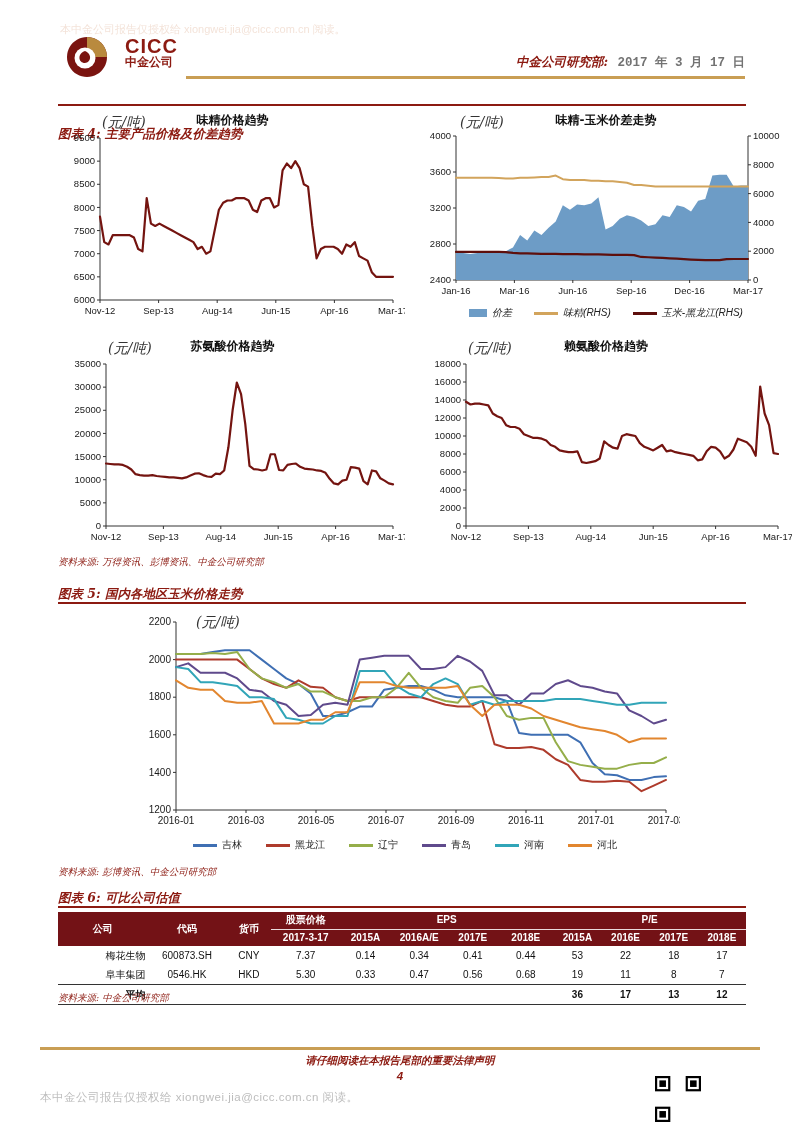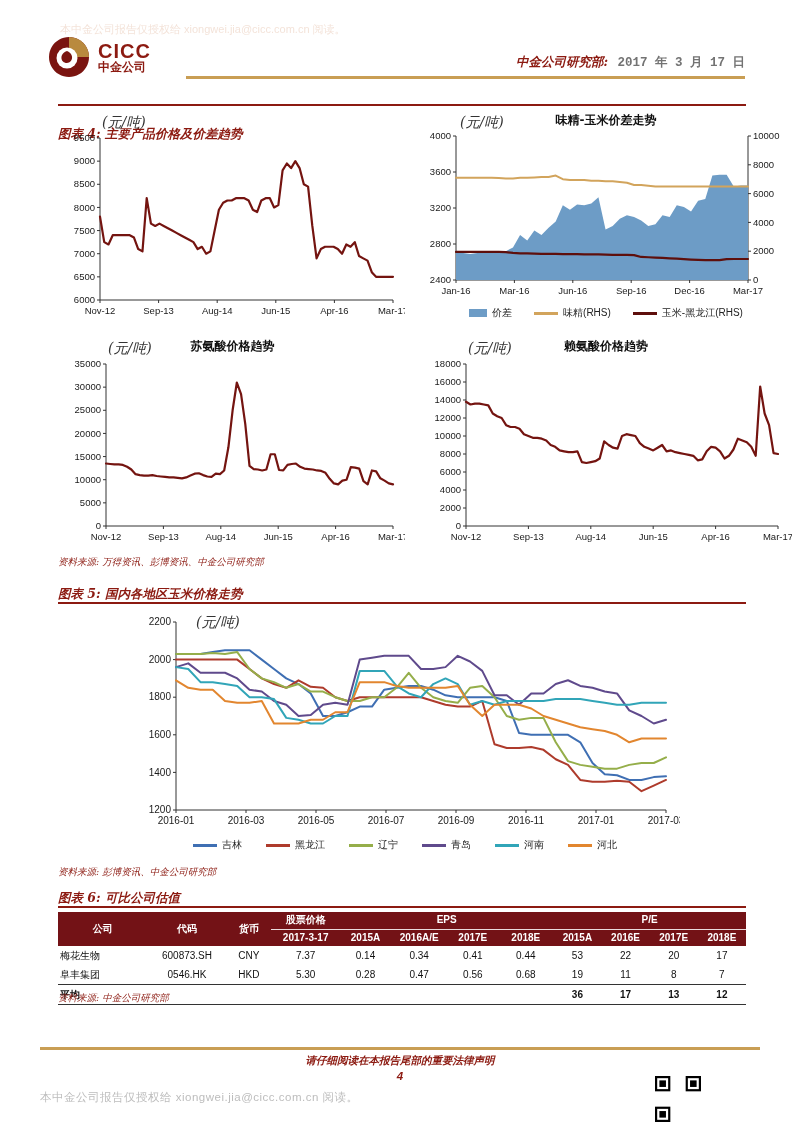--- a/index.html
+++ b/index.html
@@ -5,21 +5,21 @@
   html,body{margin:0;padding:0;background:#e8e8e8;}
   .page{position:relative;width:800px;height:1131px;background:#ffffff;margin:0 auto;
         font-family:"Liberation Sans",sans-serif;color:#222;overflow:hidden;}
   .abs{position:absolute;}
 
   
   .wm-top{left:60px;top:22px;font-size:11px;color:rgba(214,160,125,0.30);}
   .wm-bottom{left:40px;top:1090px;font-size:11.5px;color:#bdbdbd;letter-spacing:.5px;}
 
   
-  .logo{left:48px;top:36px;display:flex;align-items:center;gap:8px;}
+  .logo{left:66px;top:36px;display:flex;align-items:flex-start;gap:17px;}
   .logo-text{line-height:1.02;color:#8C1A11;font-weight:bold;}
   .logo-en{font-size:20px;letter-spacing:1px;font-family:"Liberation Sans",sans-serif;}
   .logo-cn{font-size:12px;}
   .hdr-right{right:55px;top:54px;text-align:right;font-size:12.5px;}
   .hdr-dept{color:#8C1A11;font-weight:bold;font-style:italic;font-family:"DejaVu Serif",serif;text-align:center;}
   .hdr-date{color:#737373;font-weight:bold;margin-left:6px;font-family:Liberation Mono, monospace;}
   .hdr-rule{left:186px;right:55px;top:76px;height:3px;background:#C99E54;}
 
   
   .fig-head{left:58px;font-size:12.5px;font-weight:bold;font-style:italic;color:#8C1A11;
@@ -37,21 +37,21 @@
 
   .legend{position:absolute;left:0;right:0;display:flex;justify-content:center;gap:22px;
           font-size:10px;color:#222;align-items:center;}
   .legend-item{display:inline-flex;align-items:center;gap:5px;white-space:nowrap;}
   .swatch{display:inline-block;}
 
   
   .valtable{left:58px;top:912px;width:688px;border-collapse:collapse;font-size:10px;}
   .valtable th{background:#731216;color:#fff;font-weight:bold;padding:2px 2px;line-height:1.25;}
   .valtable td{padding:2.5px 2px;text-align:center;color:#111;}
-  .valtable .co{text-align:left;font-family:"DejaVu Serif",serif;}
+  .valtable .co{text-align:right;font-family:"DejaVu Serif",serif;}
   .valtable tr.avg td{font-weight:bold;border-top:1.4px solid #333;border-bottom:1.6px solid #333;}
   .grp{border-bottom:1px solid rgba(255,255,255,.85);}
 
   
   .foot-rule{left:40px;width:720px;top:1047px;height:2.5px;background:#C99E54;}
   .foot-legal{left:0;width:800px;top:1054px;text-align:center;font-size:10.5px;font-weight:bold;
               font-style:italic;color:#8C1A11;font-family:"DejaVu Serif",serif;}
   .foot-page{left:0;width:800px;top:1070px;text-align:center;font-size:11.5px;font-weight:bold;
              color:#8C1A11;font-style:italic;}
 </style>
@@ -77,20 +77,21 @@
   <div class="abs hdr-right">
     <span class="hdr-dept">中金公司研究部:</span>
     <span class="hdr-date">2017 年 3 月 17 日</span>
   </div>
   <div class="abs hdr-rule"></div>
 
   <div class="abs fig-head" style="top:88px;margin-top:38px;">图表 4: 主要产品价格及价差趋势</div>
   <div class="abs fig-rule" style="top:104px;"></div>
 
   <div class="chart" id="chart0" style="left:60px;top:110px;width:345px;height:218px;">
+    <div class="chart-title">味精价格趋势</div>
     <div class="chart-unit" style="left:42px;top:4px;">(元/吨)</div>
     <svg width="345" height="214" style="position:absolute;left:0;top:0;">
         <line x1="37" y1="190" x2="40" y2="190" stroke="#333" stroke-width="1"></line>
         <text x="35" y="193.2" text-anchor="end" font-size="9.5" fill="#1a1a1a">6000</text>
         <line x1="37" y1="166.85714285714286" x2="40" y2="166.85714285714286" stroke="#333" stroke-width="1"></line>
         <text x="35" y="170.05714285714285" text-anchor="end" font-size="9.5" fill="#1a1a1a">6500</text>
         <line x1="37" y1="143.71428571428572" x2="40" y2="143.71428571428572" stroke="#333" stroke-width="1"></line>
         <text x="35" y="146.9142857142857" text-anchor="end" font-size="9.5" fill="#1a1a1a">7000</text>
         <line x1="37" y1="120.57142857142857" x2="40" y2="120.57142857142857" stroke="#333" stroke-width="1"></line>
         <text x="35" y="123.77142857142857" text-anchor="end" font-size="9.5" fill="#1a1a1a">7500</text>
@@ -158,21 +159,21 @@
         <line x1="211.2" y1="170" x2="211.2" y2="173" stroke="#333" stroke-width="1"></line>
         <text x="211.2" y="184" text-anchor="middle" font-size="9.5" fill="#1a1a1a">Sep-16</text>
         <line x1="269.6" y1="170" x2="269.6" y2="173" stroke="#333" stroke-width="1"></line>
         <text x="269.6" y="184" text-anchor="middle" font-size="9.5" fill="#1a1a1a">Dec-16</text>
         <line x1="328" y1="170" x2="328" y2="173" stroke="#333" stroke-width="1"></line>
         <text x="328" y="184" text-anchor="middle" font-size="9.5" fill="#1a1a1a">Mar-17</text>
         <polygon points="36,143 43.1219512195122,143 50.24390243902439,143.9 57.36585365853659,143 64.48780487804878,143 71.60975609756098,143 78.73170731707317,142.1 85.85365853658536,141.2 92.97560975609755,137.6 100.09756097560975,125 107.21951219512195,130.4 114.34146341463415,120.5 121.46341463414635,125 128.58536585365854,117.80000000000001 135.7073170731707,111.5 142.8292682926829,95.3 149.9512195121951,99.8 157.0731707317073,94.39999999999999 164.1951219512195,95.3 171.3170731707317,93.5 178.4390243902439,87.2 185.5609756097561,119.6 192.6829268292683,116 199.8048780487805,108.80000000000001 206.9268292682927,105.2 214.0487804878049,107 221.1707317073171,110.6 228.29268292682926,116 235.41463414634146,114.19999999999999 242.53658536585365,105.2 249.65853658536585,107 256.780487804878,95.3 263.9024390243902,97.10000000000001 271.0243902439024,101.60000000000001 278.1463414634146,90.8 285.2682926829268,89 292.390243902439,65.60000000000001 299.5121951219512,64.7 306.6341463414634,64.7 313.7560975609756,76.39999999999999 320.8780487804878,75.5 328,75.5 328,170 36,170" fill="#6D9CC6"></polygon>
         <polyline points="36,67.76 43.1219512195122,67.76 50.24390243902439,67.76 57.36585365853659,67.76 64.48780487804878,67.76 71.60975609756098,67.76 78.73170731707317,68.048 85.85365853658536,68.48 92.97560975609755,68.48 100.09756097560975,67.76 107.21951219512195,67.76 114.34146341463415,67.47200000000001 121.46341463414635,67.04 128.58536585365854,67.04 135.7073170731707,65.60000000000001 142.8292682926829,69.2 149.9512195121951,69.92 157.0731707317073,69.92 164.1951219512195,69.92 171.3170731707317,70.64000000000001 178.4390243902439,70.64000000000001 185.5609756097561,71.35999999999999 192.6829268292683,71.35999999999999 199.8048780487805,72.08 206.9268292682927,72.8 214.0487804878049,74.96 221.1707317073171,74.96 228.29268292682926,75.67999999999999 235.41463414634146,76.39999999999999 242.53658536585365,76.39999999999999 249.65853658536585,76.39999999999999 256.780487804878,76.39999999999999 263.9024390243902,76.39999999999999 271.0243902439024,76.39999999999999 278.1463414634146,76.39999999999999 285.2682926829268,76.39999999999999 292.390243902439,76.39999999999999 299.5121951219512,76.39999999999999 306.6341463414634,76.39999999999999 313.7560975609756,76.39999999999999 320.8780487804878,76.39999999999999 328,76.39999999999999" fill="none" stroke="#D2A45C" stroke-width="2" stroke-linejoin="round" stroke-linecap="round"></polyline>
         <polyline points="36,141.92 43.1219512195122,141.92 50.24390243902439,141.92 57.36585365853659,141.92 64.48780487804878,141.92 71.60975609756098,141.92 78.73170731707317,141.92 85.85365853658536,142.064 92.97560975609755,142.928 100.09756097560975,143.36 107.21951219512195,143.36 114.34146341463415,143.648 121.46341463414635,143.792 128.58536585365854,143.792 135.7073170731707,143.792 142.8292682926829,144.08 149.9512195121951,144.08 157.0731707317073,144.224 164.1951219512195,144.368 171.3170731707317,144.368 178.4390243902439,144.368 185.5609756097561,144.656 192.6829268292683,144.8 199.8048780487805,144.8 206.9268292682927,144.8 214.0487804878049,145.088 221.1707317073171,146.96 228.29268292682926,147.248 235.41463414634146,147.68 242.53658536585365,147.968 249.65853658536585,148.4 256.780487804878,148.688 263.9024390243902,149.12 271.0243902439024,149.552 278.1463414634146,149.84 285.2682926829268,150.128 292.390243902439,150.128 299.5121951219512,150.128 306.6341463414634,149.12 313.7560975609756,148.976 320.8780487804878,148.976 328,148.976" fill="none" stroke="#5E0F0C" stroke-width="2.2" stroke-linejoin="round" stroke-linecap="round"></polyline>
       </svg>
-    <div class="legend" style="top:196px;" id="legend1">
+    <div class="legend" style="top:196px;font-style:italic;" id="legend1">
         <span class="legend-item">
           <span class="swatch" style="background: rgb(109, 156, 198); width: 18px; height: 8px;"></span>
           <span>价差</span>
         </span>
         <span class="legend-item">
           <span class="swatch" style="background: rgb(210, 164, 92); width: 24px; height: 3px;"></span>
           <span>味精(RHS)</span>
         </span>
         <span class="legend-item">
           <span class="swatch" style="background: rgb(94, 15, 12); width: 24px; height: 3px;"></span>
@@ -380,29 +381,29 @@
           <td class="co">梅花生物</td>
           <td>600873.SH</td>
           <td>CNY</td>
           <td>7.37</td>
           <td>0.14</td>
           <td>0.34</td>
           <td>0.41</td>
           <td>0.44</td>
           <td>53</td>
           <td>22</td>
-          <td>20</td>
+          <td>18</td>
           <td>17</td>
         </tr>
         <tr>
           <td class="co">阜丰集团</td>
           <td>0546.HK</td>
           <td>HKD</td>
           <td>5.30</td>
-          <td>0.28</td>
+          <td>0.33</td>
           <td>0.47</td>
           <td>0.56</td>
           <td>0.68</td>
           <td>19</td>
           <td>11</td>
           <td>8</td>
           <td>7</td>
         </tr>
         <tr class="avg">
           <td class="co">平均</td>

